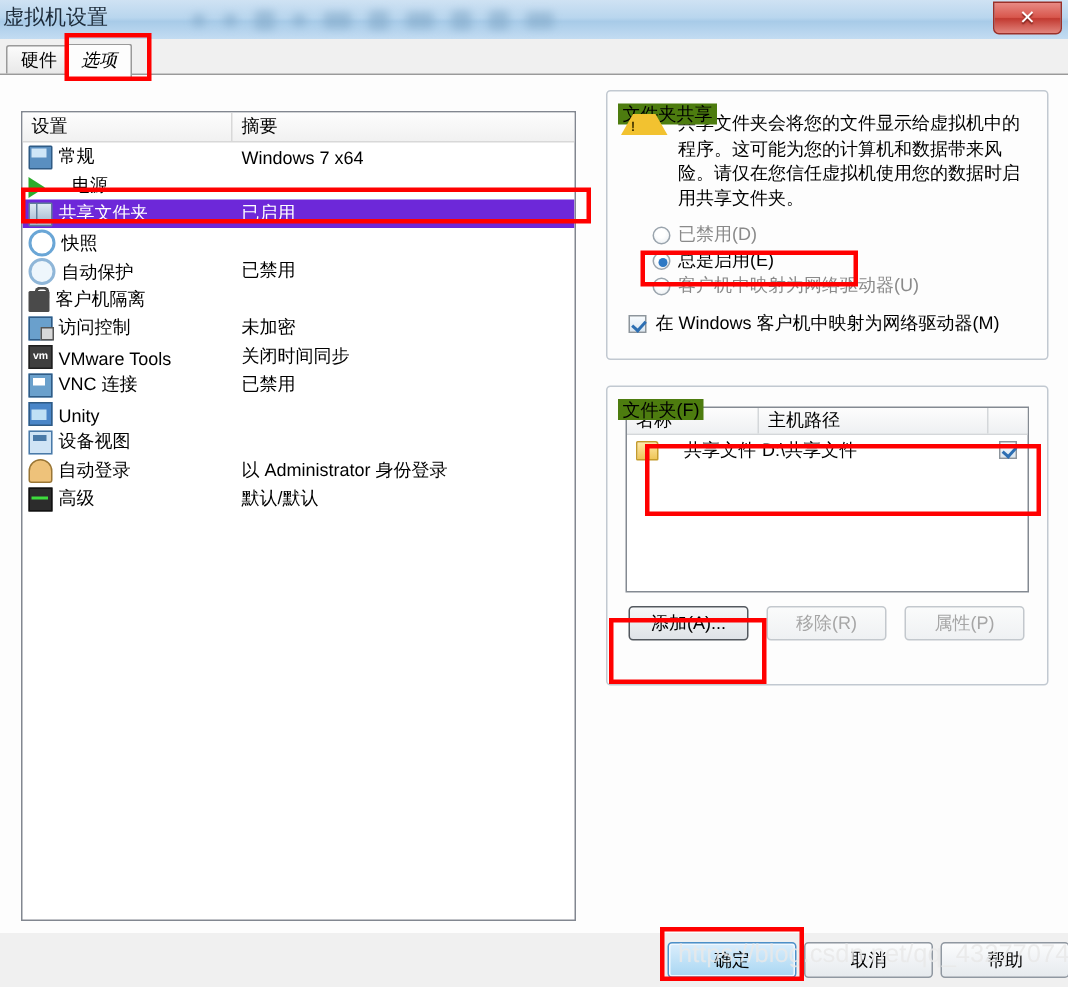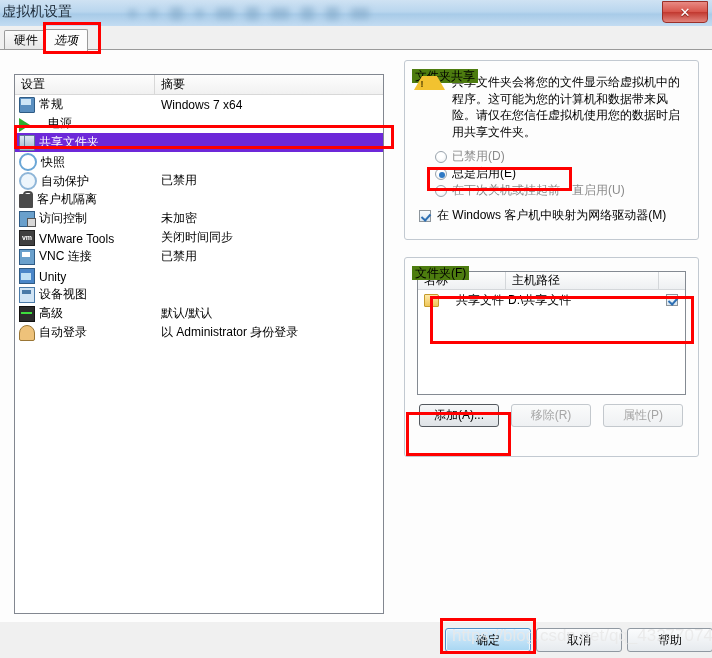--- a/index.html
+++ b/index.html
@@ -230,20 +230,21 @@
             <span>电源</span>
           </div>
         <div class="sm"></div>
       </div>
 
       <div class="lrow sel">
         <div class="nm">
             <span class="ic ic-folder"></span>
             <span>共享文件夹</span>
           </div>
+        <div class="sm">已启用</div>
       </div>
 
       <div class="lrow">
         <div class="nm">
             <span class="ic ic-snap"></span>
             <span>快照</span>
           </div>
         <div class="sm"></div>
       </div>
 
@@ -298,32 +299,32 @@
       <div class="lrow">
         <div class="nm">
             <span class="ic ic-dev"></span>
             <span>设备视图</span>
           </div>
         <div class="sm"></div>
       </div>
 
       <div class="lrow">
         <div class="nm">
+            <span class="ic ic-user"></span>
+            <span>自动登录</span>
+          </div>
+        <div class="sm">以 Administrator 身份登录</div>
+      </div>
+
+      <div class="lrow">
+        <div class="nm">
             <span class="ic ic-adv"></span>
             <span>高级</span>
           </div>
         <div class="sm">默认/默认</div>
-      </div>
-
-      <div class="lrow">
-        <div class="nm">
-            <span class="ic ic-user"></span>
-            <span>自动登录</span>
-          </div>
-        <div class="sm">以 Administrator 身份登录</div>
       </div>
     </div>
 
     <div class="right">
 
       <div class="group" style="height:180px;">
         <div class="glabel">文件夹共享</div>
 
         <div class="warn-row">
           <div class="warn-ic"></div>
@@ -333,21 +334,21 @@
         <div class="opt" style="margin-top:4px;">
           <span class="radio"></span>
           <span class="dim">已禁用(D)</span>
         </div>
         <div class="opt">
           <span class="radio on"></span>
           <span>总是启用(E)</span>
         </div>
         <div class="opt">
           <span class="radio"></span>
-          <span class="dim">在下次关机或挂起前一直启用(U)</span>
+          <span class="dim">客户机中映射为网络驱动器(U)</span>
         </div>
 
         <div class="chkrow">
           <span class="chk on"></span>
           <span>在 Windows 客户机中映射为网络驱动器(M)</span>
         </div>
       </div>
 
       <div class="group" style="height:200px;margin-top:17px;">
         <div class="glabel">文件夹(F)</div>

